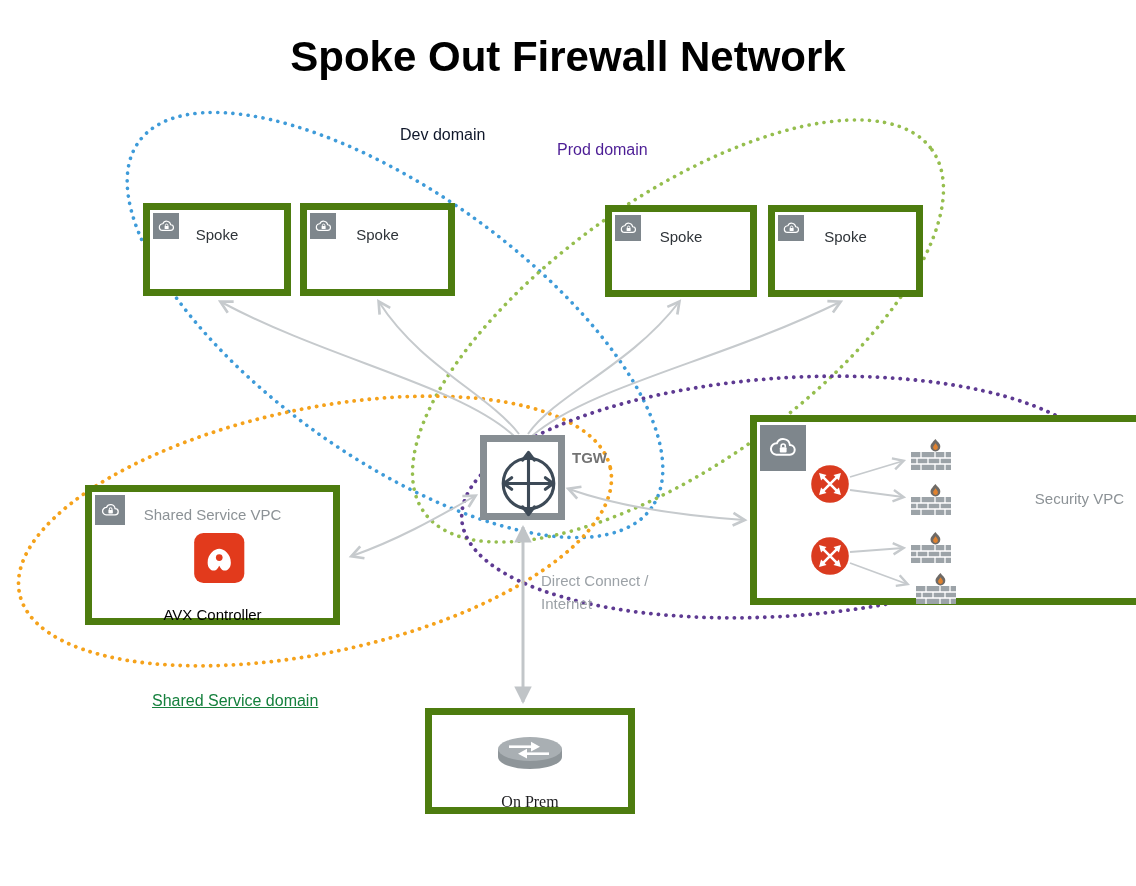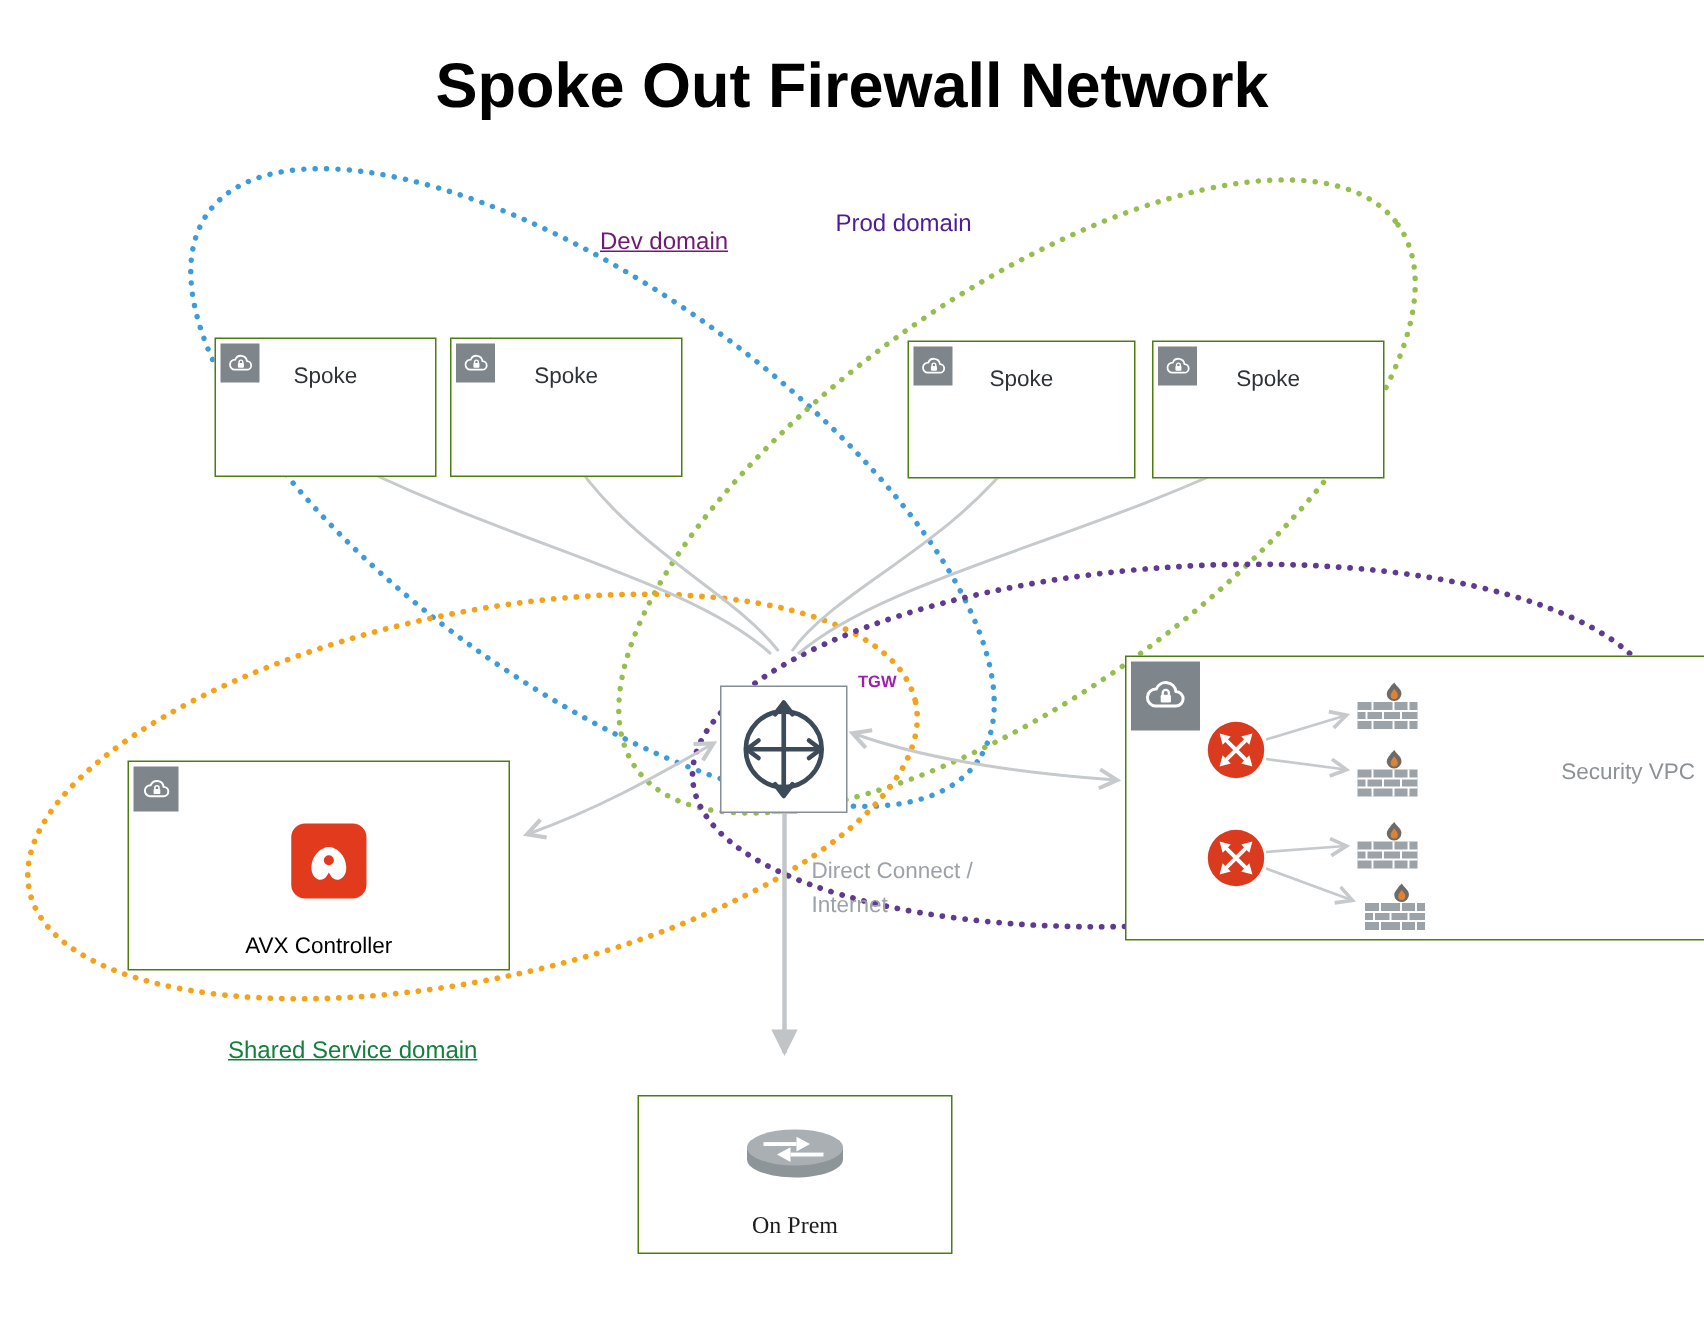--- a/index.html
+++ b/index.html
@@ -2,28 +2,28 @@
 <html><head>
 <meta charset="utf-8">
 <style>
   html,body { margin:0; padding:0; background:#ffffff; }
   body { width:1136px; height:886px; font-family:"Liberation Sans", sans-serif; }
   .canvas { position:relative; width:1136px; height:886px; overflow:hidden; background:#fff; }
   .layer { position:absolute; left:0; top:0; }
   .title { position:absolute; top:33px; left:0; width:100%; text-align:center;
            font-size:42px; font-weight:600; color:#000; letter-spacing:0; }
   .domain-label { position:absolute; font-size:16px; font-weight:400; }
-  .box { position:absolute; background:#fff; border:1px solid #4d7c0f; box-sizing:border-box;margin-top:22px; }
+  .box { position:absolute; background:#fff; border:7px solid #4d7c0f; box-sizing:border-box; }
   .corner { position:absolute; top:3px; left:3px; background:#7E868C;
             display:flex; align-items:center; justify-content:center; }
   .corner.sm { width:26px; height:26px; }
   .corner.md { width:30px; height:30px; }
   .corner.lg { width:46px; height:46px; }
   .spoke-label { text-align:center; margin-top:16px; font-size:15px; color:#2E3338; }
-  .tgw-label { position:absolute; left:572px; top:449px; font-size:11px; font-weight:700; color:#a21caf; }
+  .tgw-label { position:absolute; left:572px; top:449px; font-size:15px; font-weight:700; color:#737373; }
   .dc-label { position:absolute; left:541px; top:570px; width:122px; font-size:15px;
               line-height:1.5; color:#9CA2A7; }
   .shared-title { margin-top:14px; text-align:center; font-size:15px; color:#8C9296; }
   .avx-icon { position:absolute; left:50%; top:40px; transform:translateX(-38%); }
   .avx-label { position:absolute; top:114px; width:100%; text-align:center; font-size:15px; color:#000000; }
   .security-title { position:absolute; right:14px; top:68px; font-size:15px; color:#8C9296; }
   .onprem-icon { position:absolute; left:50%; top:10px; transform:translateX(-50%); }
   .onprem-label { position:absolute; top:78px; width:100%; text-align:center;
                   font-family:"Liberation Serif", serif; font-size:16px; color:#1D1D1F; }
   svg { display:block; }
@@ -78,21 +78,21 @@
       <path d="M 528,434 C 556,394 630,366 679,302" marker-end="url(#ah-open)"></path>
       <path d="M 532,436 C 590,386 722,360 840,302" marker-end="url(#ah-open)"></path>
     </g>
 
     <path d="M 475,496 C 433,520 397,540 352,556" fill="none" stroke="#C6CACD" stroke-width="2" marker-start="url(#ah-open)" marker-end="url(#ah-open)"></path>
     <path d="M 569,489 C 622,508 688,516 744,520" fill="none" stroke="#C6CACD" stroke-width="2" marker-start="url(#ah-open)" marker-end="url(#ah-open)"></path>
     <path d="M 523,527 L 523,702" fill="none" stroke="#C2C6C9" stroke-width="3" marker-start="url(#ah-fill)" marker-end="url(#ah-fill)"></path>
   </svg>
 
   <div class="title">Spoke Out Firewall Network</div>
-  <div class="domain-label" style="left: 400px; top: 153px; color: #701a75; text-decoration: underline;">Dev domain</div>
+  <div class="domain-label" style="left: 400px; top: 126px; color: #0f172a;">Dev domain</div>
   <div class="domain-label" style="left: 557px; top: 141px; color: #4c1d95;">Prod domain</div>
   <div class="domain-label" style="left: 152px; top: 692px; color: #15803d; text-decoration: underline;">Shared Service domain</div>
   <div class="dc-label">Direct Connect / Internet</div>
 
   <div class="box" style="left:143px; top:203px; width:148px; height:93px;">
     <div class="corner sm">
       <svg width="19" height="19">
           <use href="#cloudlock"></use>
         </svg>
       </div>
@@ -137,20 +137,21 @@
     </svg>
   </div>
   <div class="tgw-label">TGW</div>
 
   <div class="box" style="left:85px; top:485px; width:255px; height:140px;">
     <div class="corner md">
       <svg width="21" height="21">
           <use href="#cloudlock"></use>
         </svg>
       </div>
+    <div class="shared-title">Shared Service VPC</div>
     <svg class="avx-icon" viewBox="0 0 56 56" width="52" height="52">
       <rect x="1" y="1" width="54" height="54" rx="10" fill="#E23A1C"></rect>
       <path d="M15.5 33 c0-9.5 7.5-15 12.5-15 s12.5 5.5 12.5 15 c0 5.5-3.5 8.5-6.5 8.5 c-3.2 0-4.6-2.8-6-5.2 c-1.4 2.4-2.8 5.2-6 5.2 c-3 0-6.5-3-6.5-8.5 z" fill="#fff"></path>
       <circle cx="28" cy="27.5" r="3.6" fill="#E23A1C"></circle>
     </svg>
     <div class="avx-label">AVX Controller</div>
   </div>
 
   <div class="box" style="left:750px; top:415px; width:395px; height:190px;">
     <div class="corner lg">

